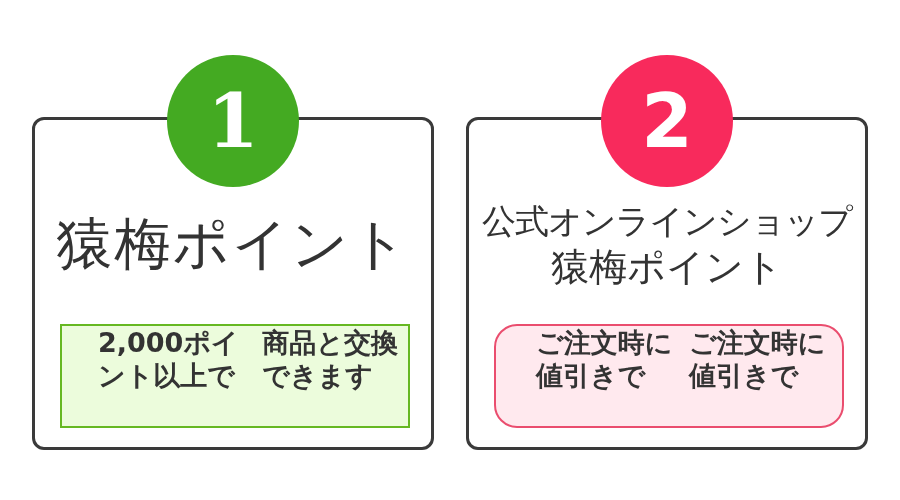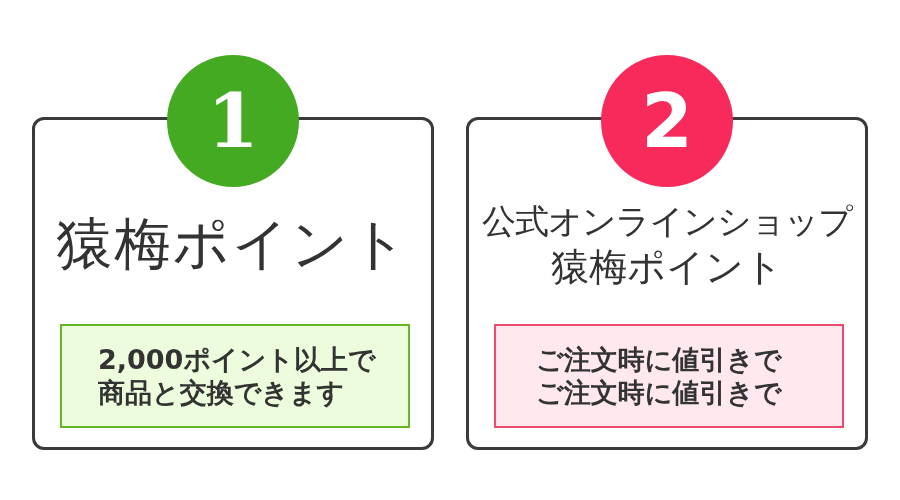--- a/index.html
+++ b/index.html
@@ -60,31 +60,31 @@
     #card-2 .title .line2 { font-size: 38px; display: block; }
 
     .note {
       position: absolute;
       top: 204px;
       left: 25px;
       width: 350px;
       height: 104px;
       border: 2px solid;
       display: flex;
-      flex-direction: column;
+      flex-direction: row;
       justify-content: center;
       align-items: flex-start;
       padding-left: 38px;
       font-weight: bold;
       font-size: 27px;
       line-height: 33px;
       color: #333333;
     }
     #card-1 .note { background: #ecfcdc; border-color: #66b822; padding-left: 36px; }
-    #card-2 .note { background: #ffe9ee; border-color: #ea4d6e; padding-left: 40px; }
+    #card-2 .note { background: #ffe9ee; border-color: #ea4d6e; padding-left: 40px; border-radius: 23px; }
   </style>
 </head>
 <body>
 
 <div class="card" id="card-1">
   <div class="badge">
     <span>1</span>
   </div>
   <div class="title">猿梅ポイント</div>
   <div class="note">

